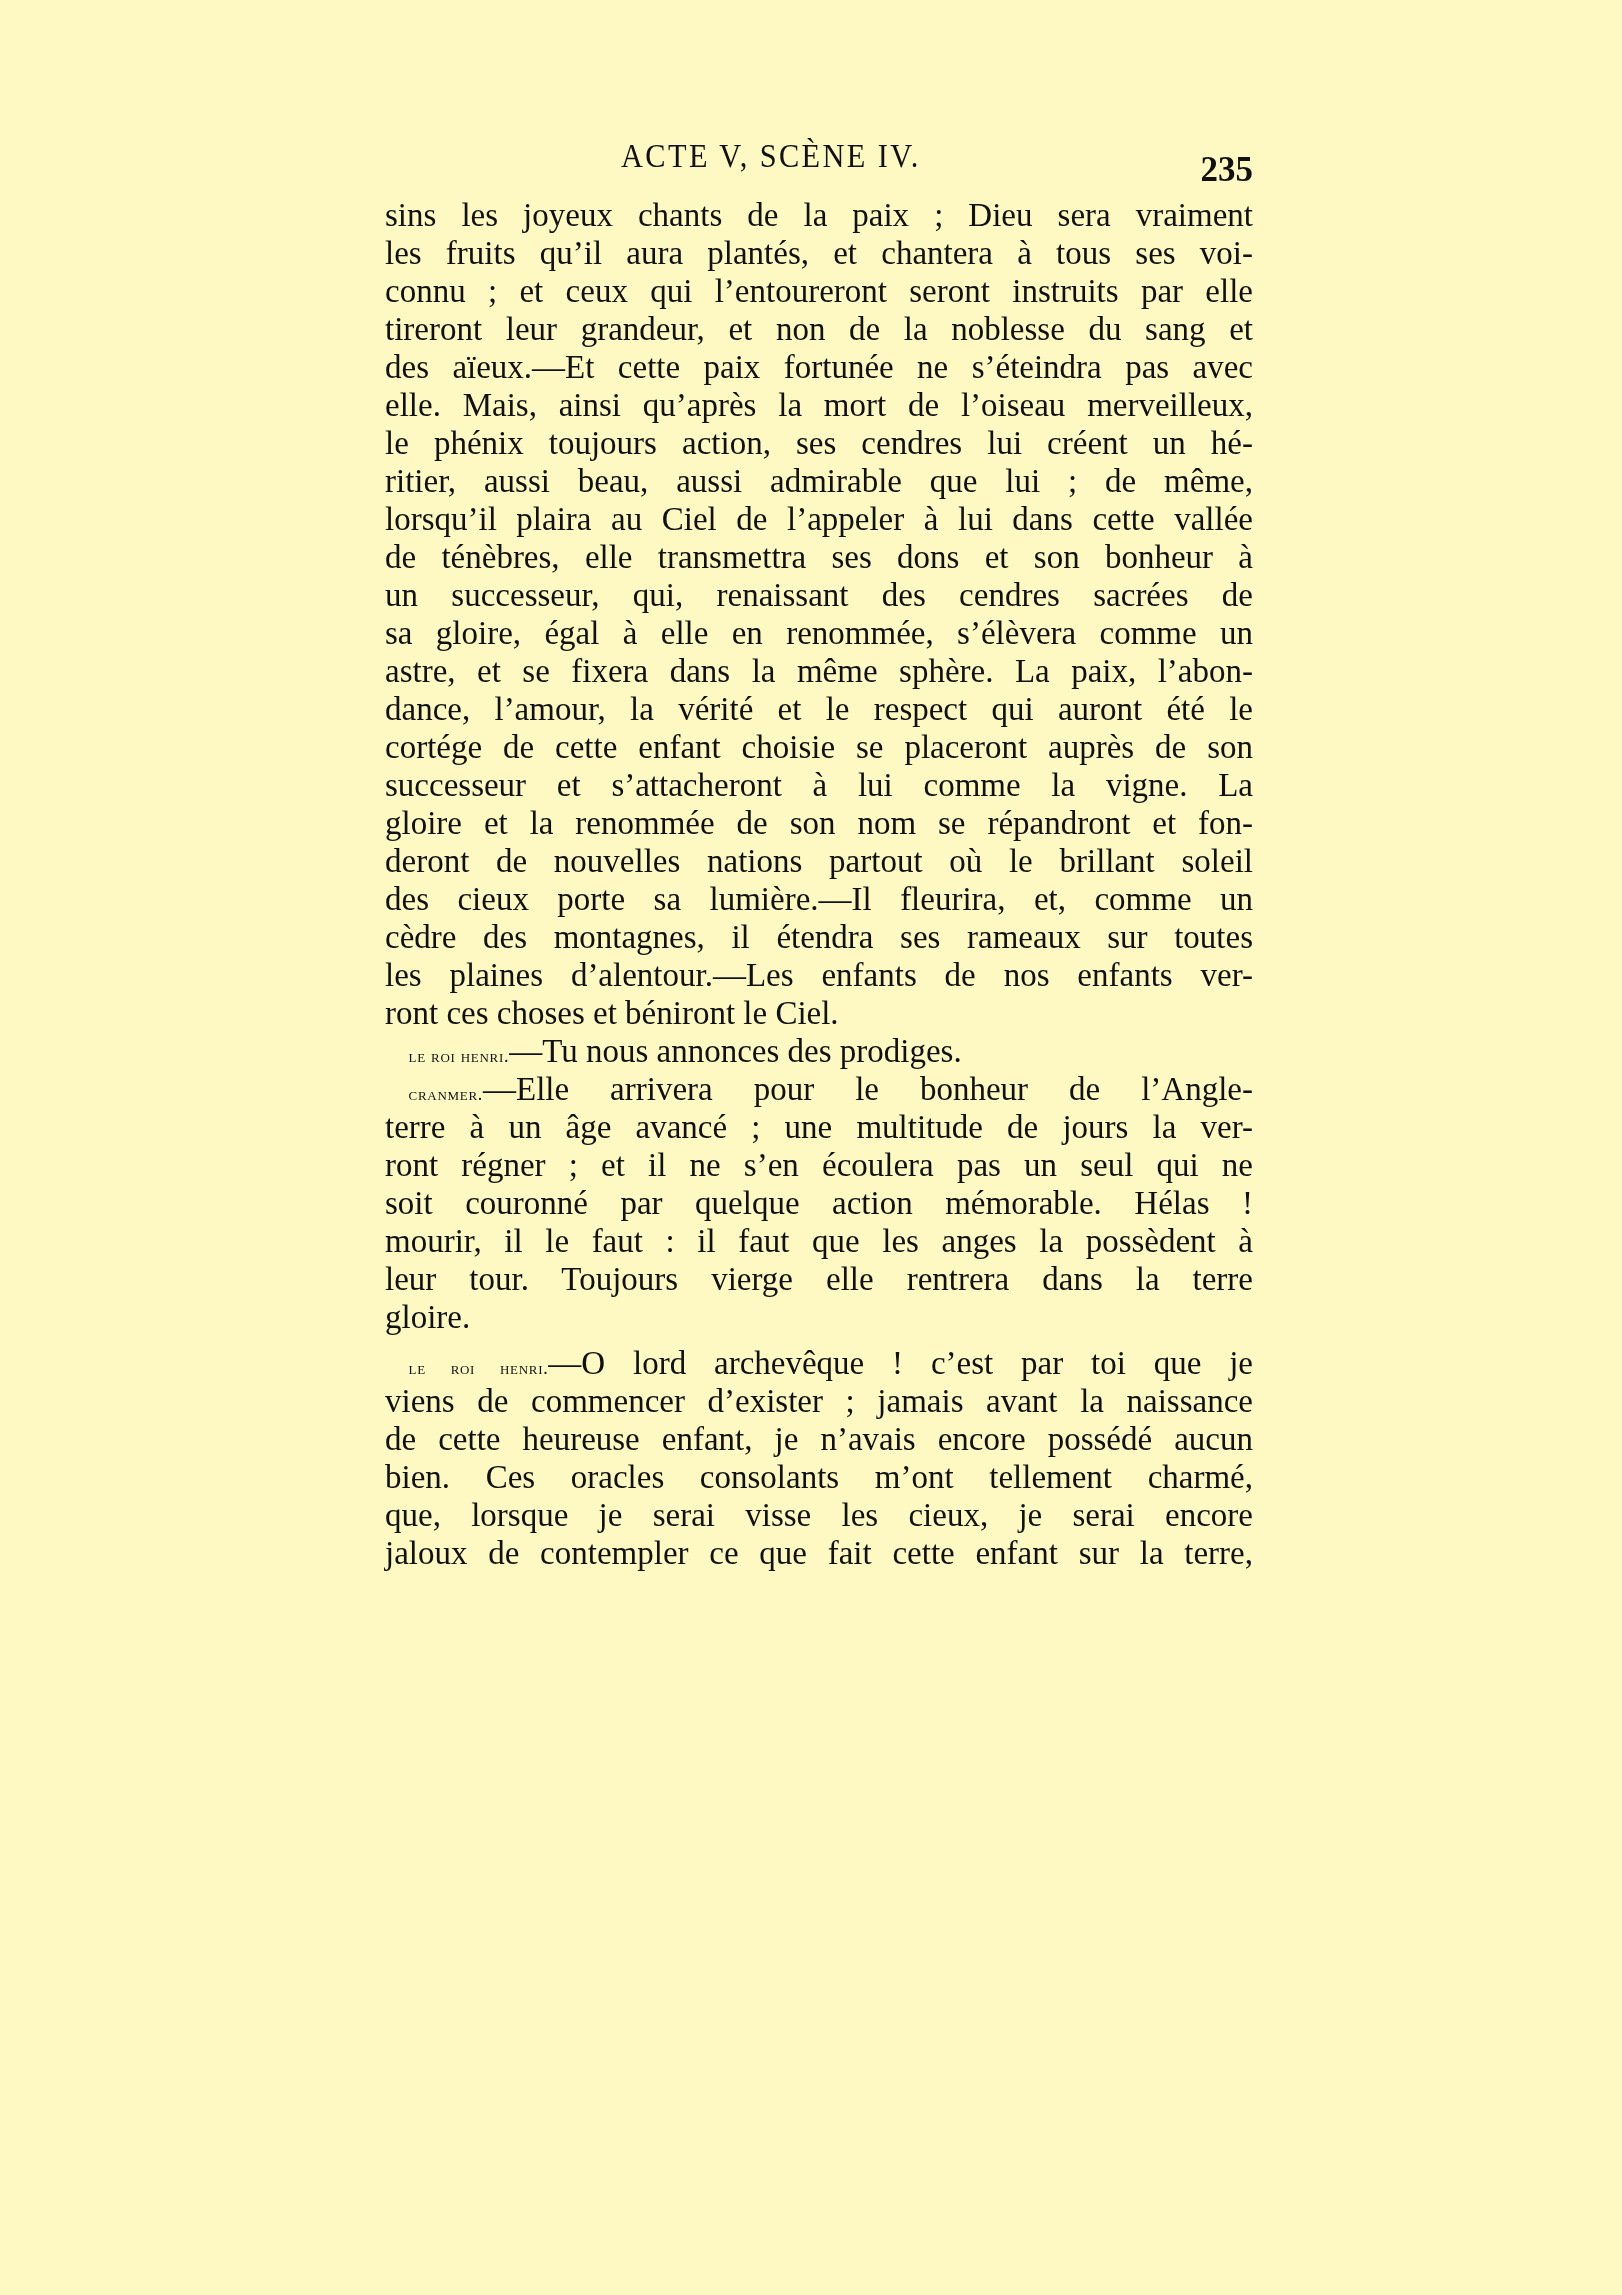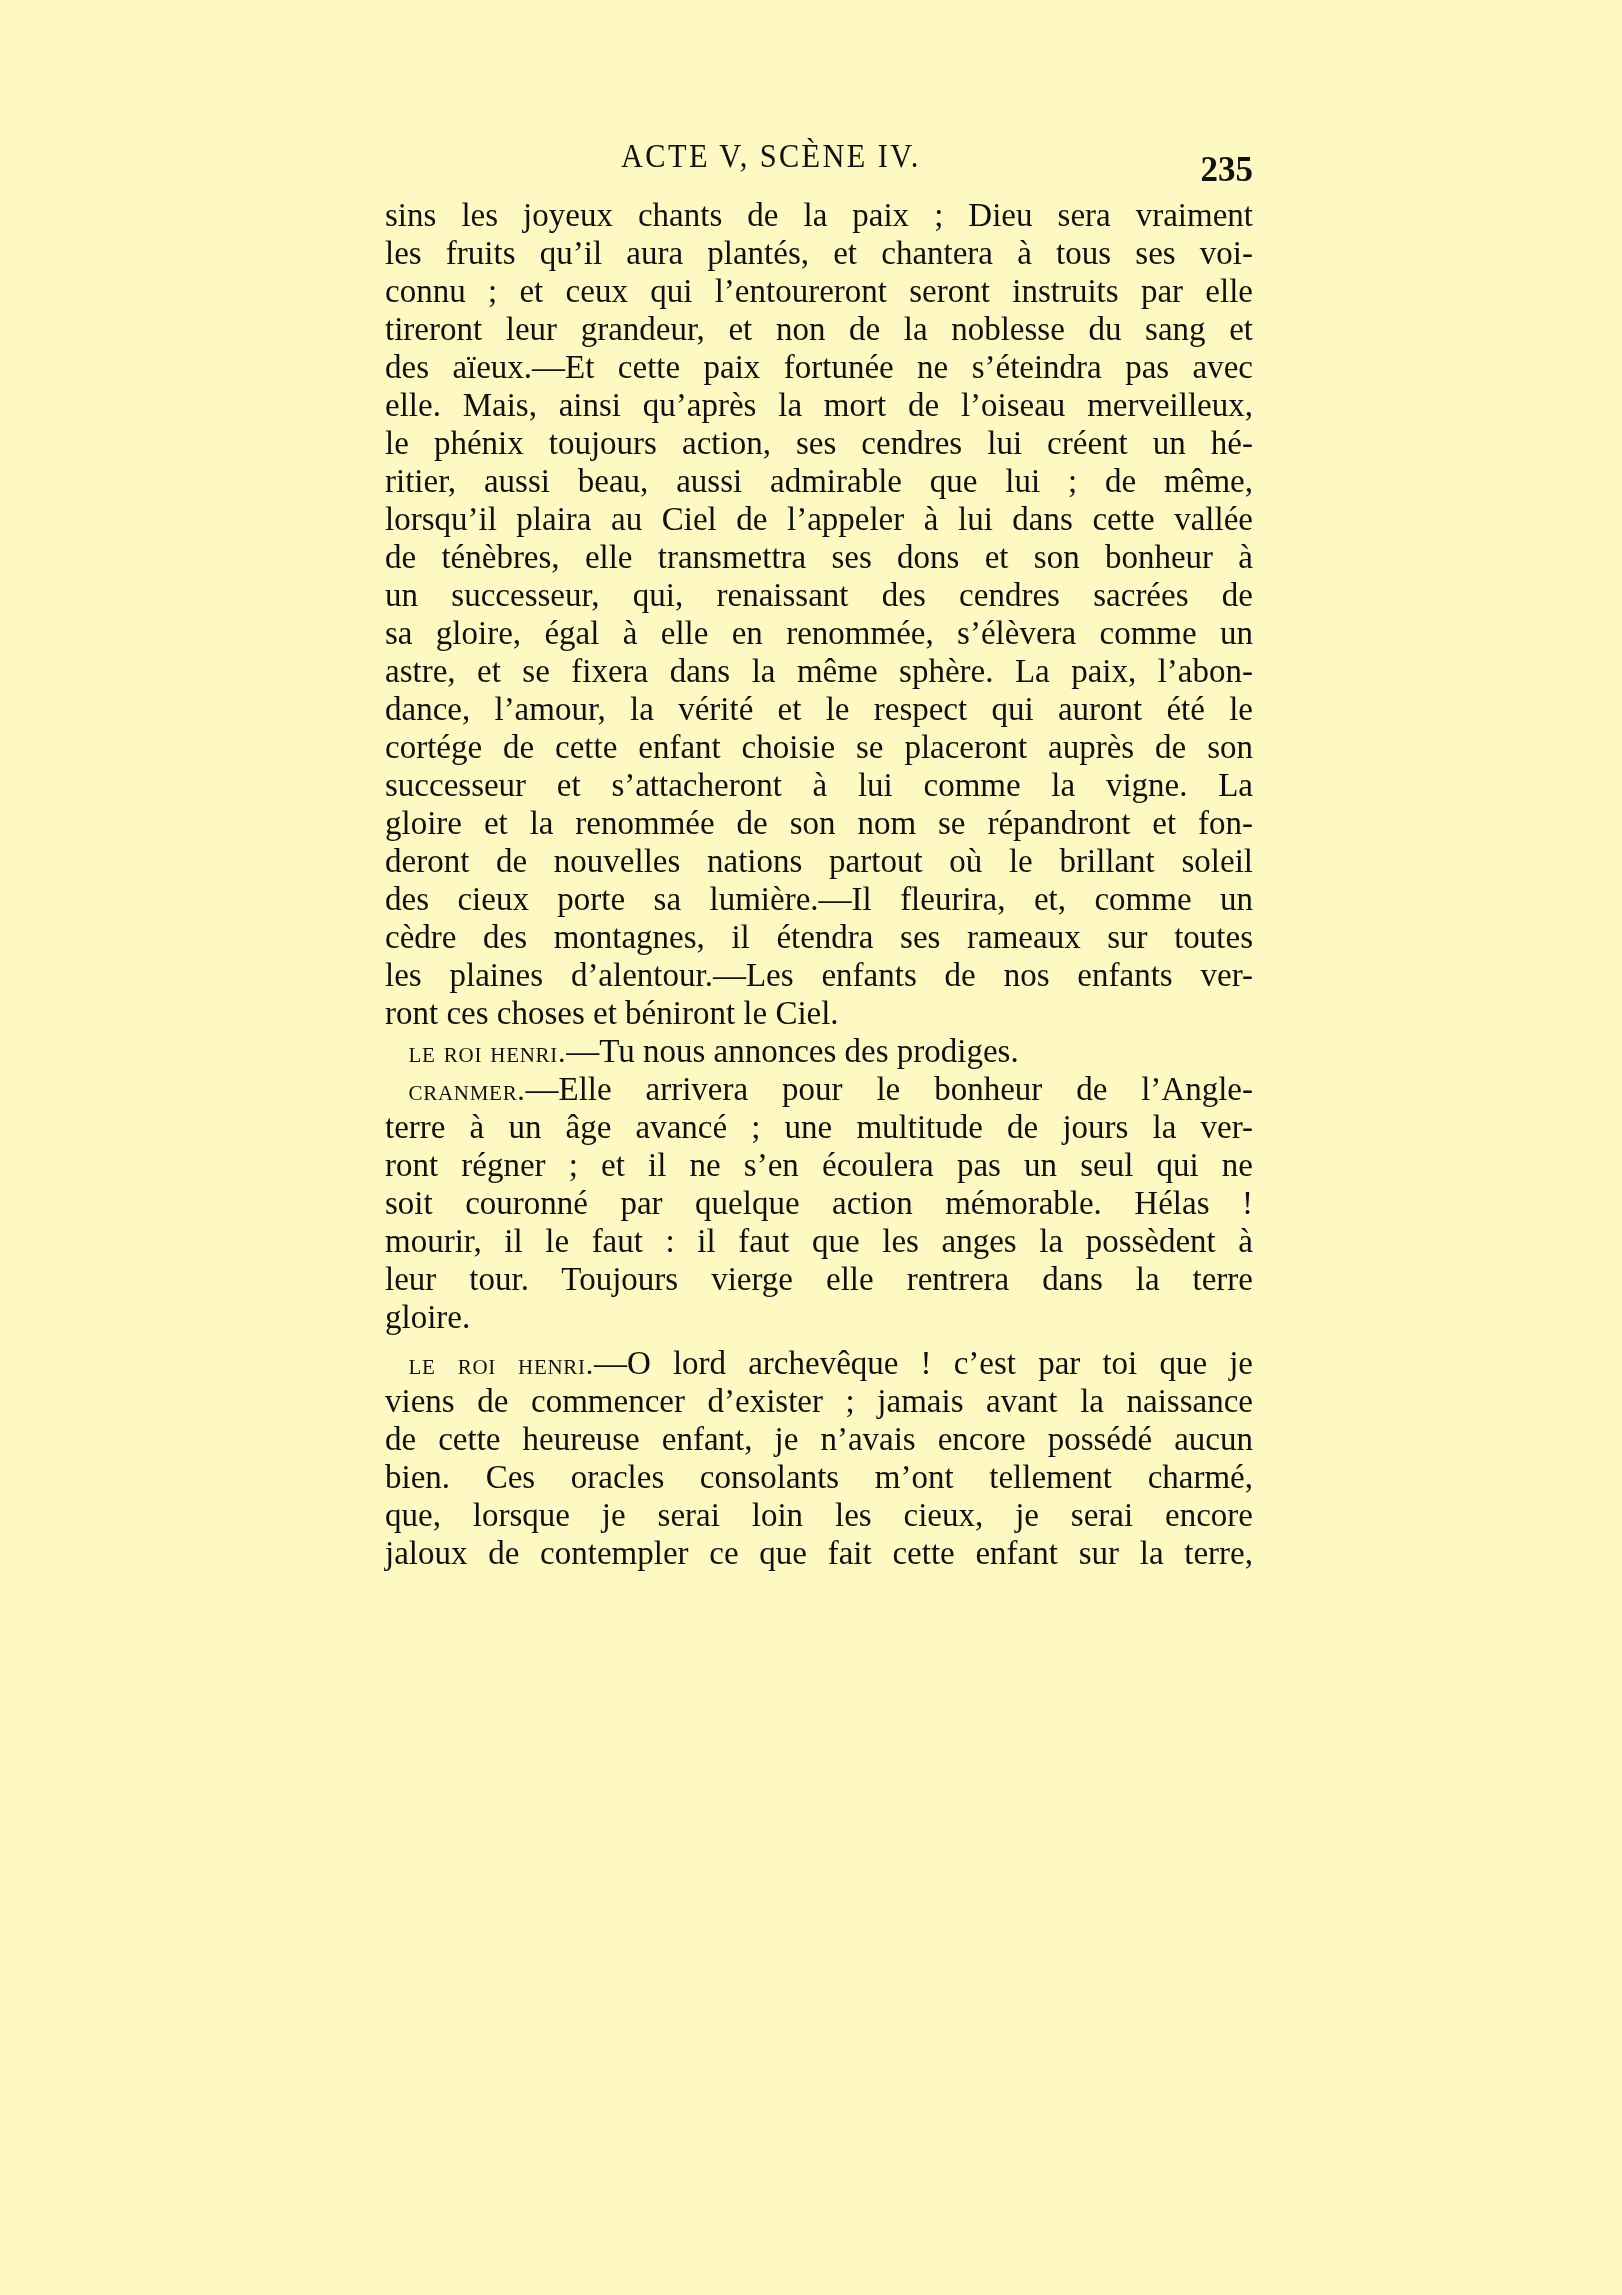--- a/index.html
+++ b/index.html
@@ -21,21 +21,21 @@
       font-family: "Liberation Serif", "DejaVu Serif", serif;
       font-size: 33px; line-height: 38px;
     }
     .line {
       display: block; height: 38px; white-space: nowrap;
       text-align: justify; text-align-last: justify;
       overflow: visible;
     }
     .line.last { text-align-last: left; }
     .line.indent { padding-left: 23.6px; }
-    .speaker { font-variant: small-caps; font-size: 30px; letter-spacing: 0.7px; }
+    .speaker { font-variant: small-caps; font-size: 18px; letter-spacing: 0.7px; }
     .para-gap { height: 7.9px; }
   </style>
 </head>
 <body>
 
 <div class="page">
   <div class="header">
     <span class="running-head">ACTE V, SCÈNE IV.</span>
     <span class="page-number">235</span>
   </div>
@@ -80,18 +80,18 @@
       <span class="line last">gloire.</span>
     </div>
 
     <div class="para-gap"></div>
 
     <div>
       <span class="line indent"><span class="speaker">le roi henri.</span><span>—O lord archevêque ! c’est par toi que je</span></span>
       <span class="line">viens de commencer d’exister ; jamais avant la naissance</span>
       <span class="line">de cette heureuse enfant, je n’avais encore possédé aucun</span>
       <span class="line">bien. Ces oracles consolants m’ont tellement charmé,</span>
-      <span class="line">que, lorsque je serai loin les cieux, je serai encore</span>
+      <span class="line">que, lorsque je serai visse les cieux, je serai encore</span>
       <span class="line">jaloux de contempler ce que fait cette enfant sur la terre,</span>
     </div>
   </div>
 </div>
 
 
 </body></html>

